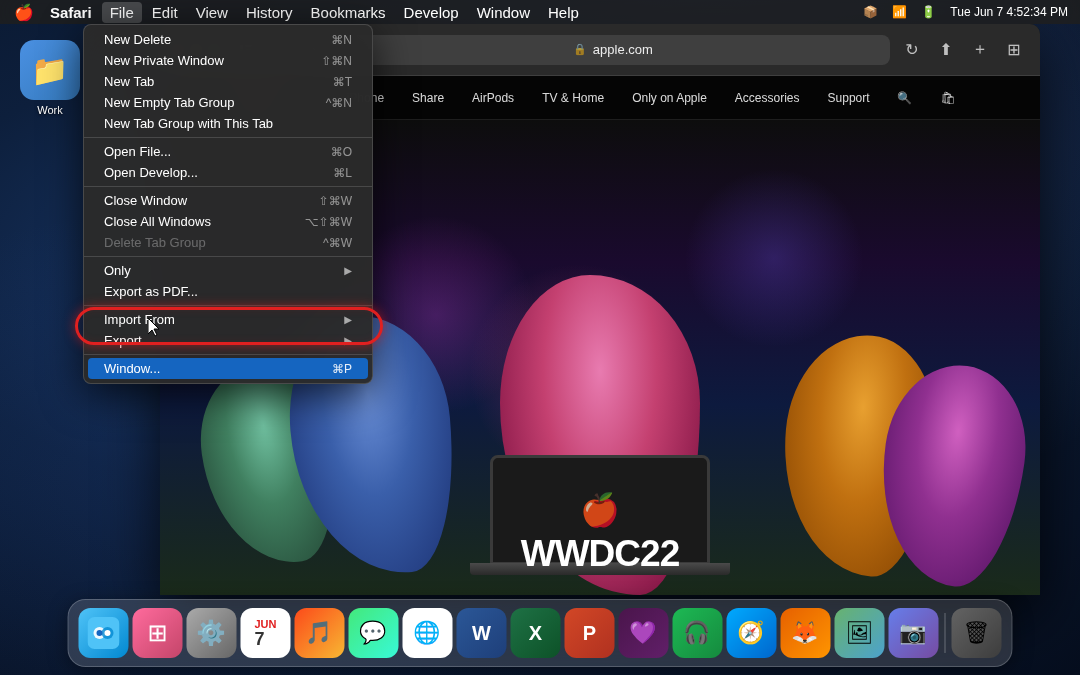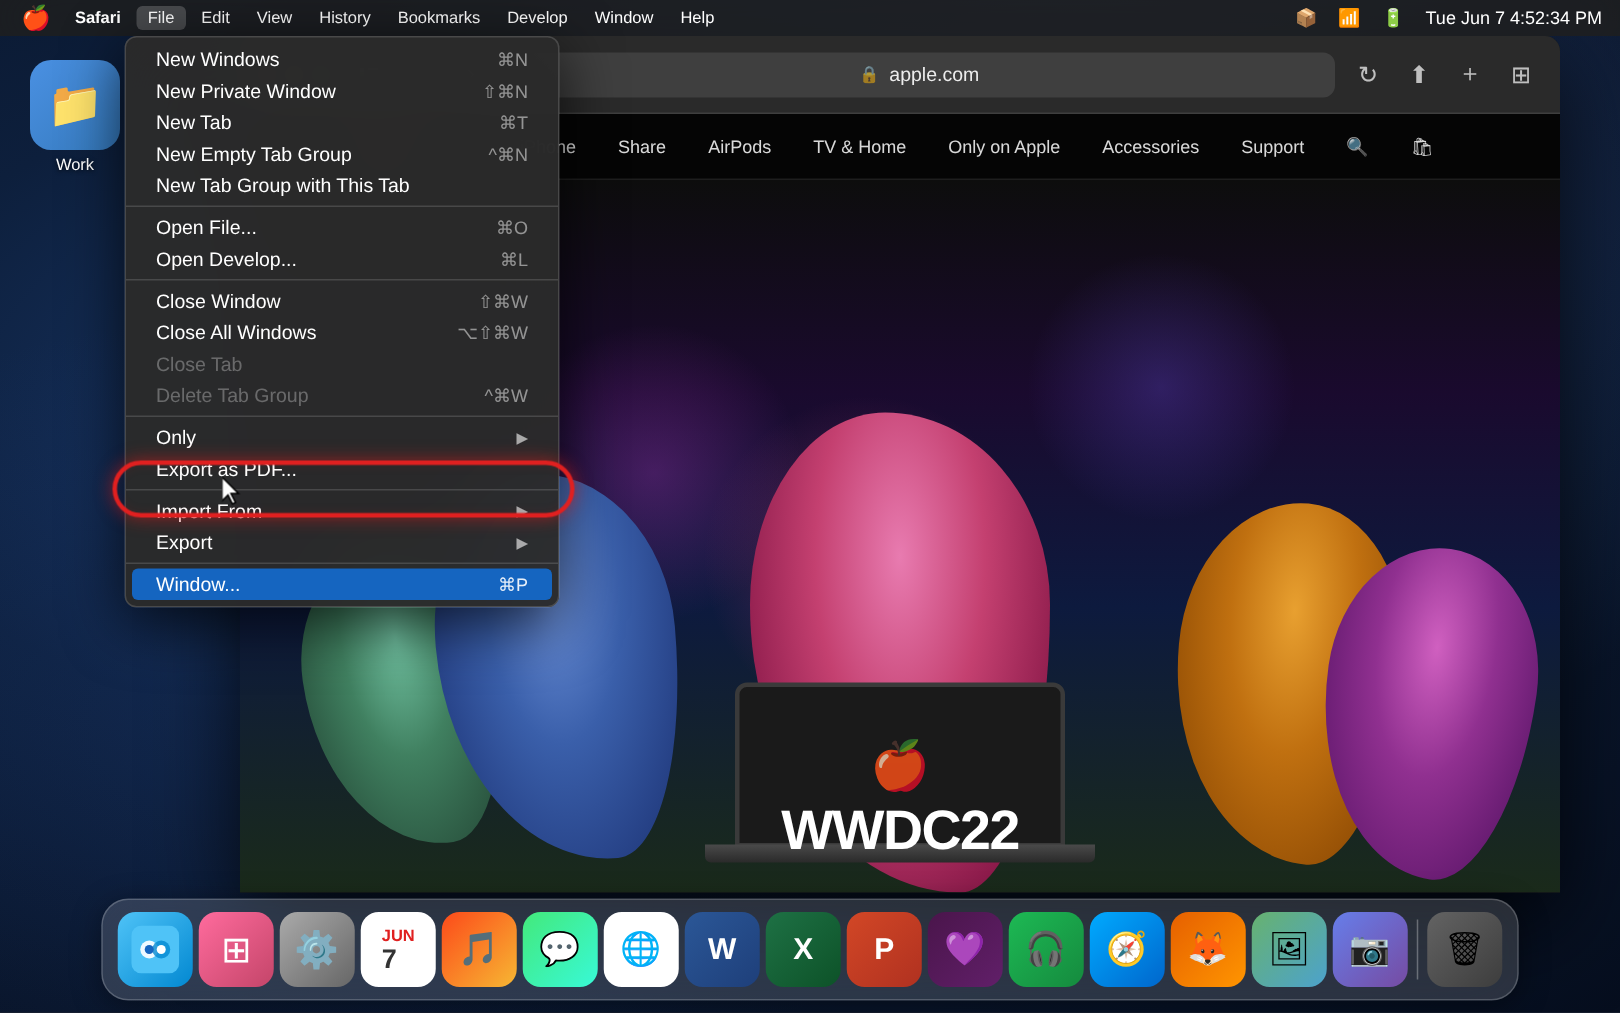--- a/index.html
+++ b/index.html
@@ -52,21 +52,21 @@
       gap: 2px;
       flex: 1;
     }
 
     .menubar-item {
       padding: 2px 8px;
       border-radius: 4px;
       cursor: pointer;
       white-space: nowrap;
       color: white;
-      font-size: 11px;
+      font-size: 15px;
     }
 
     .menubar-item.apple {
       font-size: 16px;
       padding: 2px 6px;
     }
 
     .menubar-item.bold {
       font-weight: 600;
     }
@@ -619,21 +619,21 @@
           </div>
 
           <div class="wwdc-text">WWDC22</div>
         </div>
       </div>
     </div>
   </div>
 
   <div class="file-menu">
     <div class="menu-item">
-      <span class="menu-label">New Windows</span>
+      <span class="menu-label">New Delete</span>
       <span class="menu-shortcut">⌘N</span>
     </div>
     <div class="menu-item">
       <span class="menu-label">New Private Window</span>
       <span class="menu-shortcut">⇧⌘N</span>
     </div>
     <div class="menu-item">
       <span class="menu-label">New Tab</span>
       <span class="menu-shortcut">⌘T</span>
     </div>
@@ -655,24 +655,20 @@
       <span class="menu-shortcut">⌘L</span>
     </div>
     <div class="menu-separator"></div>
     <div class="menu-item">
       <span class="menu-label">Close Window</span>
       <span class="menu-shortcut">⇧⌘W</span>
     </div>
     <div class="menu-item">
       <span class="menu-label">Close All Windows</span>
       <span class="menu-shortcut">⌥⇧⌘W</span>
-    </div>
-    <div class="menu-item disabled">
-      <span class="menu-label">Close Tab</span>
-      <span class="menu-shortcut"></span>
     </div>
     <div class="menu-item disabled">
       <span class="menu-label">Delete Tab Group</span>
       <span class="menu-shortcut">^⌘W</span>
     </div>
     <div class="menu-separator"></div>
     <div class="menu-item">
       <span class="menu-label">Only</span>
       <span class="menu-arrow">▶</span>
     </div>

